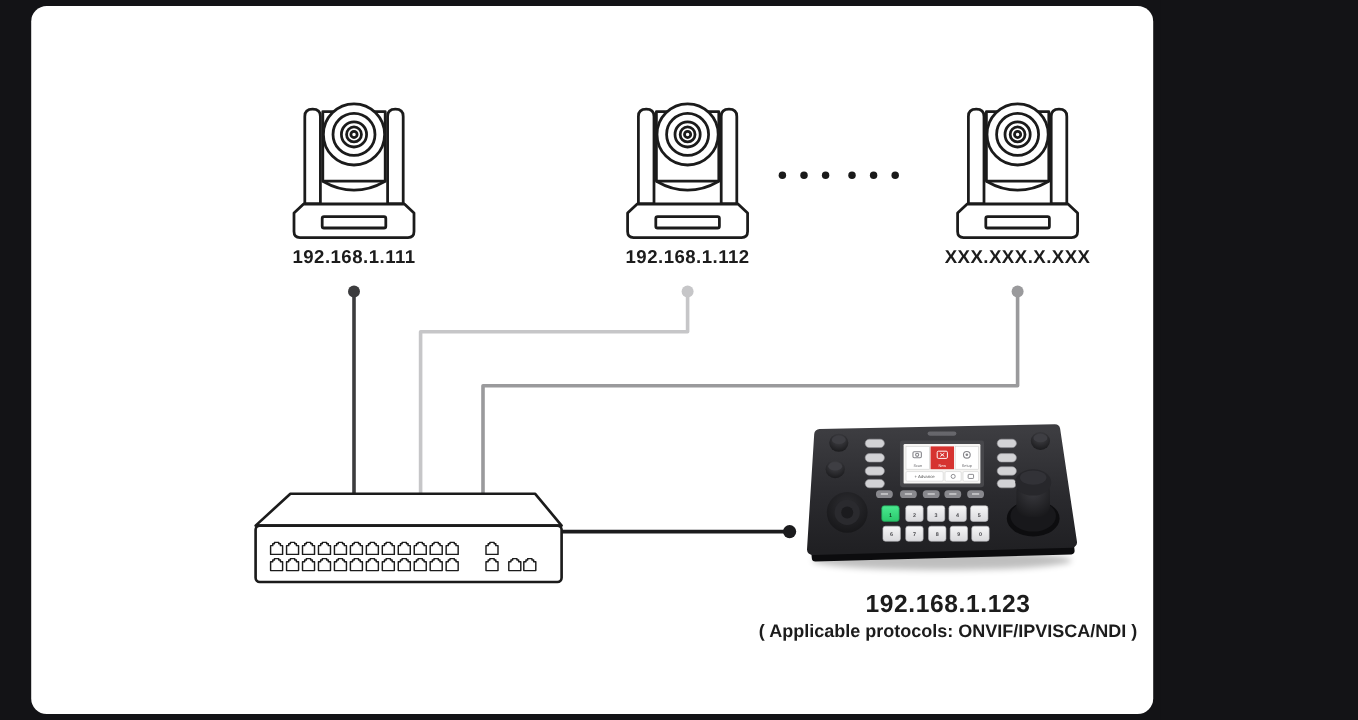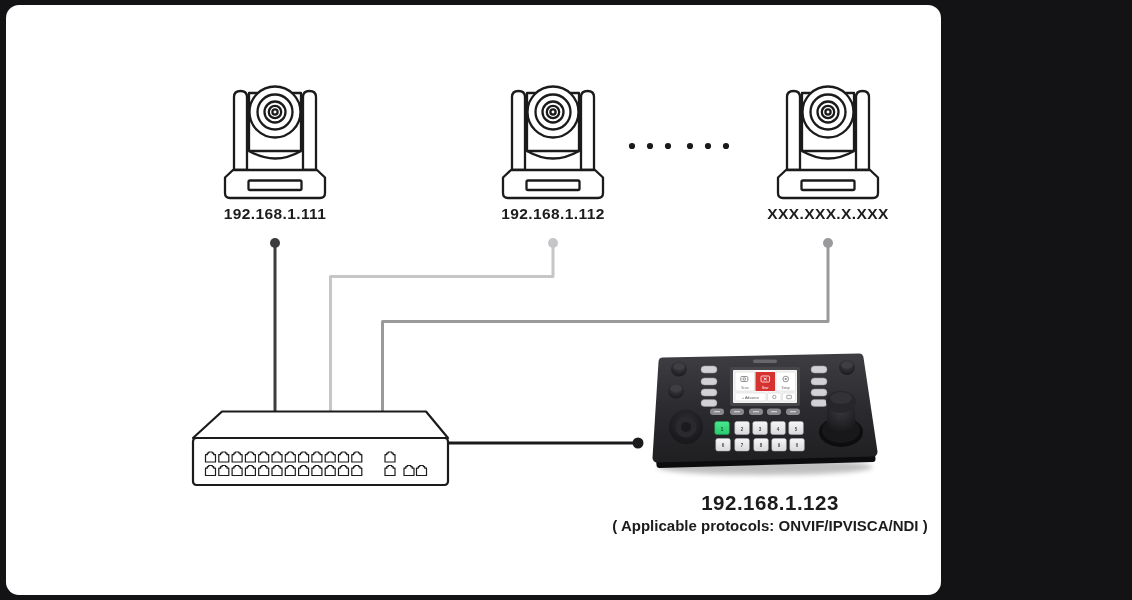--- a/index.html
+++ b/index.html
@@ -1,17 +1,17 @@
 <!DOCTYPE html>
 <html><head>
 <meta charset="utf-8">
 <style>
   html,body{margin:0;padding:0;background:#131316;}
   .frame{position:relative;width:947px;height:600px;background:#131316;overflow:hidden;
-         font-family:"Liberation Sans",sans-serif;}
+         font-family:"Liberation Sans",sans-serif;margin-left:20px;}
   .card{position:absolute;left:6px;top:5px;right:6px;bottom:5px;background:#ffffff;border-radius:13px;}
   svg{position:absolute;left:0;top:0;}
   text{font-family:"Liberation Sans",sans-serif;}
   .iplabel{font-weight:bold;font-size:15.5px;fill:#1c1c1c;letter-spacing:.4px;}
   .bigip{font-weight:bold;font-size:20.5px;fill:#1c1c1c;letter-spacing:.5px;}
   .proto{font-weight:bold;font-size:15px;fill:#1c1c1c;}
   .lcdlabel{font-size:3.2px;fill:#6a6a6e;}
   .keydigit{font-size:4.5px;fill:#4a4a4e;font-weight:bold;}
 </style>
 </head>

